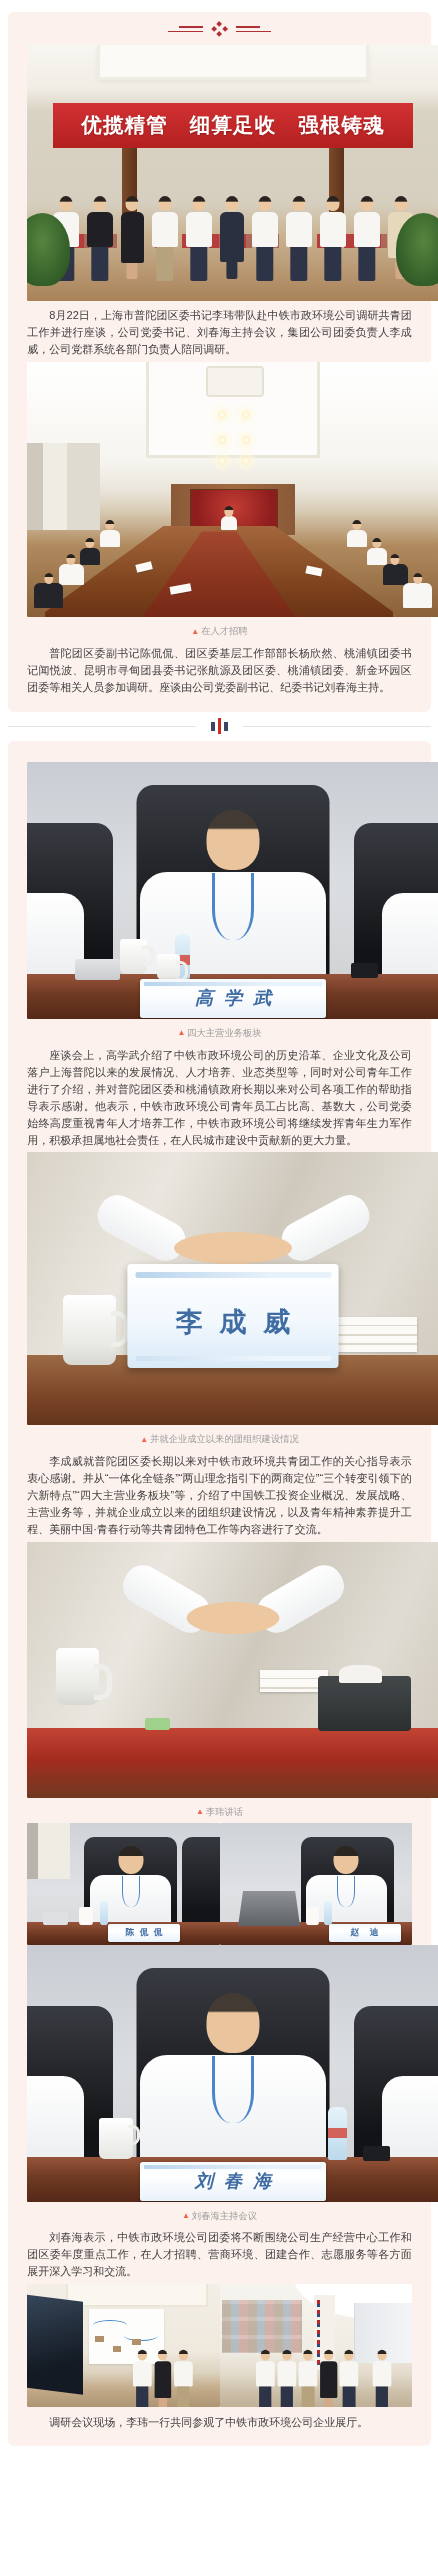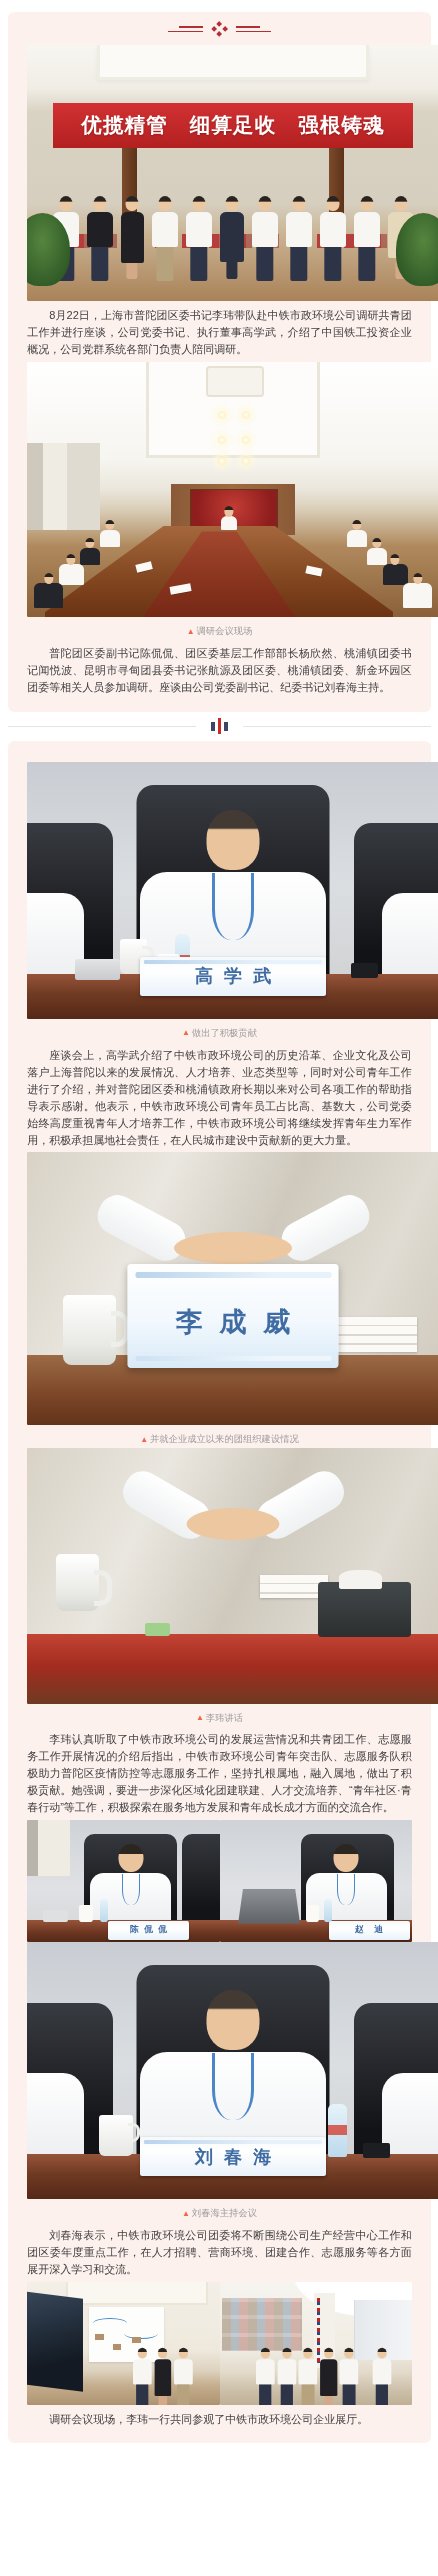--- a/index.html
+++ b/index.html
@@ -83,21 +83,21 @@
   .ph-portrait{background:linear-gradient(180deg,#c9cdd3 0%,#dbdee1 48%,#d3d5d7 78%,#caccce 100%);}
   .pt-chair{position:absolute;left:50%;transform:translateX(-50%);bottom:41px;width:193px;height:193px;background:linear-gradient(#383b41,#121316 80%);border-radius:17.4px 17.4px 0 0;}
   .pt-chair.sl{left:-32px;transform:none;width:118px;height:159px;bottom:37px;}
   .pt-chair.sr{left:auto;right:-32px;transform:none;width:118px;height:159px;bottom:37px;}
   .pt-shoulder{position:absolute;bottom:39px;width:81px;height:87px;border-radius:21px 21px 0 0;background:linear-gradient(#ffffff,#eceef0);}
   .pt-shoulder.l{left:-23.6px;} .pt-shoulder.r{right:-23.6px;}
   .pt-person{position:absolute;left:50%;transform:translateX(-50%);bottom:43px;width:186px;height:104px;background:linear-gradient(#ffffff,#eef0f2);border-radius:27px 27px 0 0;}
   .pt-person::before{content:"";position:absolute;top:-62px;left:50%;transform:translateX(-50%);width:53px;height:60px;border-radius:48% 48% 44% 44%;background:linear-gradient(#433b33 30%,#eac49c 33%);}
   .pt-person::after{content:"";position:absolute;top:1.2px;left:50%;transform:translateX(-50%);width:36px;height:67px;border-left:3.1px solid #4a86c8;border-right:3.1px solid #4a86c8;border-radius:0 0 45% 45%;}
   .pt-desk{position:absolute;left:0;right:0;bottom:0;height:45px;background:linear-gradient(#96543a 0%,#6f3a22 45%,#552818 100%);}
-  .plate{position:absolute;left:50%;transform:translateX(-50%);bottom:23px;width:186px;height:39px;background:linear-gradient(#f4f9fd,#ffffff 35%,#e9f2fa);border-radius:2.5px;box-shadow:0 1.2px 3.1px rgba(0,0,0,.3);display:flex;align-items:center;justify-content:center;}
+  .plate{position:absolute;left:50%;transform:translateX(-50%);bottom:1px;width:186px;height:39px;background:linear-gradient(#f4f9fd,#ffffff 35%,#e9f2fa);border-radius:2.5px;box-shadow:0 1.2px 3.1px rgba(0,0,0,.3);display:flex;align-items:center;justify-content:center;font-style:italic;}
   .plate::before{content:"";position:absolute;top:3.1px;left:4.3px;right:4.3px;height:4.3px;background:linear-gradient(90deg,#b9d4ec,#e8f2fa 70%);border-radius:1.2px;}
   .plate-name{color:#3f6ca3;font-weight:bold;font-family:"Liberation Serif",serif;}
   .pt-plate .plate-name{font-size:18px;}
   .nm2{letter-spacing:1.2em;padding-left:1.2em;}
   .nm3{letter-spacing:.62em;padding-left:.62em;}
   .cup{position:absolute;width:27px;height:35px;background:linear-gradient(#ffffff,#e6e6e3);border-radius:3.1px 3.1px 5.6px 5.6px;bottom:40px;}
   .cup::after{content:"";position:absolute;right:-7.5px;top:7.5px;width:8.7px;height:13.7px;border:3.1px solid #efefec;border-left:none;border-radius:0 7.5px 7.5px 0;}
   .bottle{position:absolute;width:15px;height:45px;background:linear-gradient(#e6f3fa,#bcd9ec);border-radius:5.6px 5.6px 1.9px 1.9px;bottom:40px;}
   .bottle::after{content:"";position:absolute;left:0;right:0;top:21px;height:10px;background:#d24a3e;opacity:.85;}
   .tissue{position:absolute;width:45px;height:21px;background:linear-gradient(#e3e4e6,#c9cacd);border-radius:2.5px;bottom:39px;}
@@ -121,21 +121,21 @@
   .cl-green{position:absolute;width:25px;height:12.4px;background:#9fd08c;border-radius:2.5px;}
 
   
   .ph-mini{height:122px;background:linear-gradient(180deg,#cfd3d8 0%,#dfe1e4 55%,#d5d6d8 100%);}
   .mn-window{position:absolute;left:0;top:0;width:43px;height:56px;background:linear-gradient(90deg,#b9b4ab 0 26%,#efece4 26% 100%);}
   .mn-chair{position:absolute;width:93px;height:87px;background:linear-gradient(#35383e,#131417 85%);border-radius:10px 10px 0 0;bottom:21px;}
   .mn-person{position:absolute;width:81px;height:47px;background:linear-gradient(#ffffff,#edeff1);border-radius:13.7px 13.7px 0 0;bottom:22.4px;}
   .mn-person::before{content:"";position:absolute;top:-29px;left:50%;transform:translateX(-50%);width:25px;height:28px;border-radius:48%;background:linear-gradient(#2c2621 34%,#eac49c 37%);}
   .mn-person::after{content:"";position:absolute;top:1.2px;left:50%;transform:translateX(-50%);width:16px;height:31px;border-left:1.9px solid #4a86c8;border-right:1.9px solid #4a86c8;border-radius:0 0 45% 45%;}
   .mn-desk{position:absolute;left:0;right:0;bottom:0;height:22.4px;background:linear-gradient(#96543a,#6b3520 60%,#552818);}
-  .mn-plate{position:absolute;bottom:2.5px;width:81px;height:18.6px;background:linear-gradient(#f4f9fd,#ffffff 40%,#e9f2fa);border-radius:1.9px;box-shadow:0 0.6px 1.9px rgba(0,0,0,.3);display:flex;align-items:center;justify-content:center;}
+  .mn-plate{position:absolute;bottom:2.5px;width:72px;height:18.6px;background:linear-gradient(#f4f9fd,#ffffff 40%,#e9f2fa);border-radius:1.9px;box-shadow:0 0.6px 1.9px rgba(0,0,0,.3);display:flex;align-items:center;justify-content:center;}
   .mn-plate .plate-name{font-size:8.7px;}
   .mn-cup{position:absolute;width:13.7px;height:17.4px;background:#fbfaf7;border-radius:1.9px 1.9px 3.1px 3.1px;bottom:20px;}
   .mn-bottle{position:absolute;width:8px;height:23.6px;background:linear-gradient(#e6f3fa,#bcd9ec);border-radius:3.1px;bottom:20px;}
   .mn-tissue{position:absolute;width:25px;height:12.4px;background:#dfe0e2;border-radius:1.9px;bottom:20px;}
   .mn-laptop{position:absolute;width:62px;height:35px;background:linear-gradient(#8e9296,#5f6368);clip-path:polygon(8% 0,92% 0,100% 100%,0 100%);bottom:18.6px;}
 
   
   .ph-exh{height:123px;}
   .exh1{background:linear-gradient(#f3efe7 0%,#efe9dd 55%,#ddd2bf 72%,#c5ae8d 84%,#ad9372 100%);}
   .exh-ceil{position:absolute;left:20%;right:6%;top:0;height:21px;background:#faf7f1;border:2.5px solid #ece6d8;border-top:none;}
@@ -193,21 +193,21 @@
       <i class="fig"></i>
       <i class="fig"></i>
       <i class="fig"></i>
       <i class="fig"></i>
       <i class="fig beige"></i>
     </div>
     <div class="plant l"></div>
     <div class="plant r"></div>
   </div>
 
-  <p class="para">8月22日，上海市普陀团区委书记李玮带队赴中铁市政环境公司调研共青团工作并进行座谈，公司党委书记、执行董事高学武，介绍了中国铁工投资企业概况，公司党群系统各部门负责人陪同调研。</p>
+  <p class="para">8月22日，上海市普陀团区委书记李玮带队赴中铁市政环境公司调研共青团工作并进行座谈，公司党委书记、刘春海主持会议，集团公司团委负责人李成威，公司党群系统各部门负责人陪同调研。</p>
 
   <div class="photo ph-meeting">
     <div class="mt-ceilpanel"></div>
     <div class="mt-ac"></div>
     <i class="mt-light" style="left:46%;top:48px;"></i>
     <i class="mt-light" style="left:52%;top:48px;"></i>
     <i class="mt-light" style="left:46%;top:73px;"></i>
     <i class="mt-light" style="left:52%;top:73px;"></i>
     <i class="mt-light" style="left:46%;top:94px;"></i>
     <i class="mt-light" style="left:52%;top:94px;"></i>
@@ -225,21 +225,21 @@
     <i class="sfig dark" style="left:7.5px;bottom:8.7px;width:29px;height:25px;"></i>
     <i class="sfig" style="right:73px;bottom:70px;"></i>
     <i class="sfig" style="right:53px;bottom:52px;"></i>
     <i class="sfig dark" style="right:32px;bottom:32px;width:25px;height:21px;"></i>
     <i class="sfig" style="right:7.5px;bottom:8.7px;width:29px;height:25px;"></i>
     <i class="sfig" style="left:47%;bottom:87px;width:16px;height:13.7px;"></i>
   </div>
 
   <div class="caption">
     <span class="tri">▲</span>
-    <span>调研会议现场</span>
+    <span>在人才招聘</span>
   </div>
 
   <p class="para">普陀团区委副书记陈侃侃、团区委基层工作部部长杨欣然、桃浦镇团委书记闻悦波、昆明市寻甸团县委书记张航源及团区委、桃浦镇团委、新金环园区团委等相关人员参加调研。座谈由公司党委副书记、纪委书记刘春海主持。</p>
 </div>
 
 <div class="divider-band">
   <i class="dline"></i>
   <span class="dbars">
         <i class="dbar-n"></i>
         <i class="dbar-r"></i>
@@ -262,56 +262,56 @@
     <i class="cup" style="left:93px;bottom:45px;"></i>
     <i class="bottle" style="left:148px;"></i>
     <i class="cup" style="left:130px;bottom:39px;width:23.6px;height:26px;"></i>
     <i class="phone" style="right:62px;"></i>
     <div class="plate pt-plate">
       <span class="plate-name nm3">高学武</span>
     </div>
   </div>
   <div class="caption">
     <span class="tri">▲</span>
-    <span>做出了积极贡献</span>
+    <span>四大主营业务板块</span>
   </div>
   <p class="para">座谈会上，高学武介绍了中铁市政环境公司的历史沿革、企业文化及公司落户上海普陀以来的发展情况、人才培养、业态类型等，同时对公司青年工作进行了介绍，并对普陀团区委和桃浦镇政府长期以来对公司各项工作的帮助指导表示感谢。他表示，中铁市政环境公司青年员工占比高、基数大，公司党委始终高度重视青年人才培养工作，中铁市政环境公司将继续发挥青年生力军作用，积极承担属地社会责任，在人民城市建设中贡献新的更大力量。</p>
 
   <div class="photo ph-closeup" style="height:273px;">
     <i class="cl-arm" style="left:68px;top:56px;transform:rotate(28deg);"></i>
     <i class="cl-arm" style="right:68px;top:56px;transform:rotate(-28deg);"></i>
     <i class="cl-hands" style="left:50%;transform:translateX(-50%);top:80px;"></i>
     <div class="cl-table"></div>
     <i class="cl-cup" style="left:36px;bottom:60px;"></i>
     <i class="cl-green" style="left:106px;bottom:62px;"></i>
     <i class="cl-books" style="right:22.4px;bottom:73px;"></i>
     <div class="cl-plate" style="bottom:57px;">
       <span class="plate-name nm3">李成威</span>
     </div>
   </div>
   <div class="caption">
     <span class="tri">▲</span>
     <span>并就企业成立以来的团组织建设情况</span>
   </div>
+  <p class="para">李成威就普陀团区委长期以来对中铁市政环境共青团工作的关心指导表示衷心感谢。并从“一体化全链条”“两山理念指引下的两商定位”“三个转变引领下的六新特点”“四大主营业务板块”等，介绍了中国铁工投资企业概况、发展战略、主营业务等，并就企业成立以来的团组织建设情况，以及青年精神素养提升工程、美丽中国·青春行动等共青团特色工作等内容进行了交流。</p>
 
   <div class="photo ph-closeup" style="height:256px;">
     <i class="cl-arm" style="left:93px;top:37px;transform:rotate(30deg);"></i>
     <i class="cl-arm" style="right:93px;top:37px;transform:rotate(-30deg);"></i>
     <i class="cl-hands" style="left:50%;transform:translateX(-50%);top:60px;width:93px;"></i>
     <div class="cl-table red"></div>
     <i class="cl-cup" style="left:29px;bottom:93px;width:43px;height:57px;"></i>
     <i class="cl-green" style="left:118px;bottom:68px;"></i>
     <i class="cl-books" style="right:112px;bottom:106px;width:68px;height:22.4px;"></i>
     <div class="cl-box" style="right:29px;bottom:67px;"></div>
   </div>
   <div class="caption">
     <span class="tri">▲</span>
     <span>李玮讲话</span>
   </div>
-  <p class="para">李玮认真听取了中铁市政环境公司的发展运营情况和共青团工作、志愿服务工作开展情况的介绍后指出，中铁市政环境公司青年突击队、志愿服务队积极助力普陀区疫情防控等志愿服务工作，坚持扎根属地，融入属地，做出了积极贡献。她强调，要进一步深化区域化团建联建、人才交流培养、“青年社区·青春行动”等工作，积极探索在服务地方发展和青年成长成才方面的交流合作。</p>
 
   <div class="pair">
     <div class="photo ph-mini">
       <div class="mn-window"></div>
       <div class="mn-chair" style="left:57px;"></div>
       <div class="mn-chair" style="right:-37px;width:75px;"></div>
       <div class="mn-person" style="left:63px;"></div>
       <div class="mn-desk"></div>
       <i class="mn-tissue" style="left:16px;"></i>
       <i class="mn-cup" style="left:52px;"></i>

